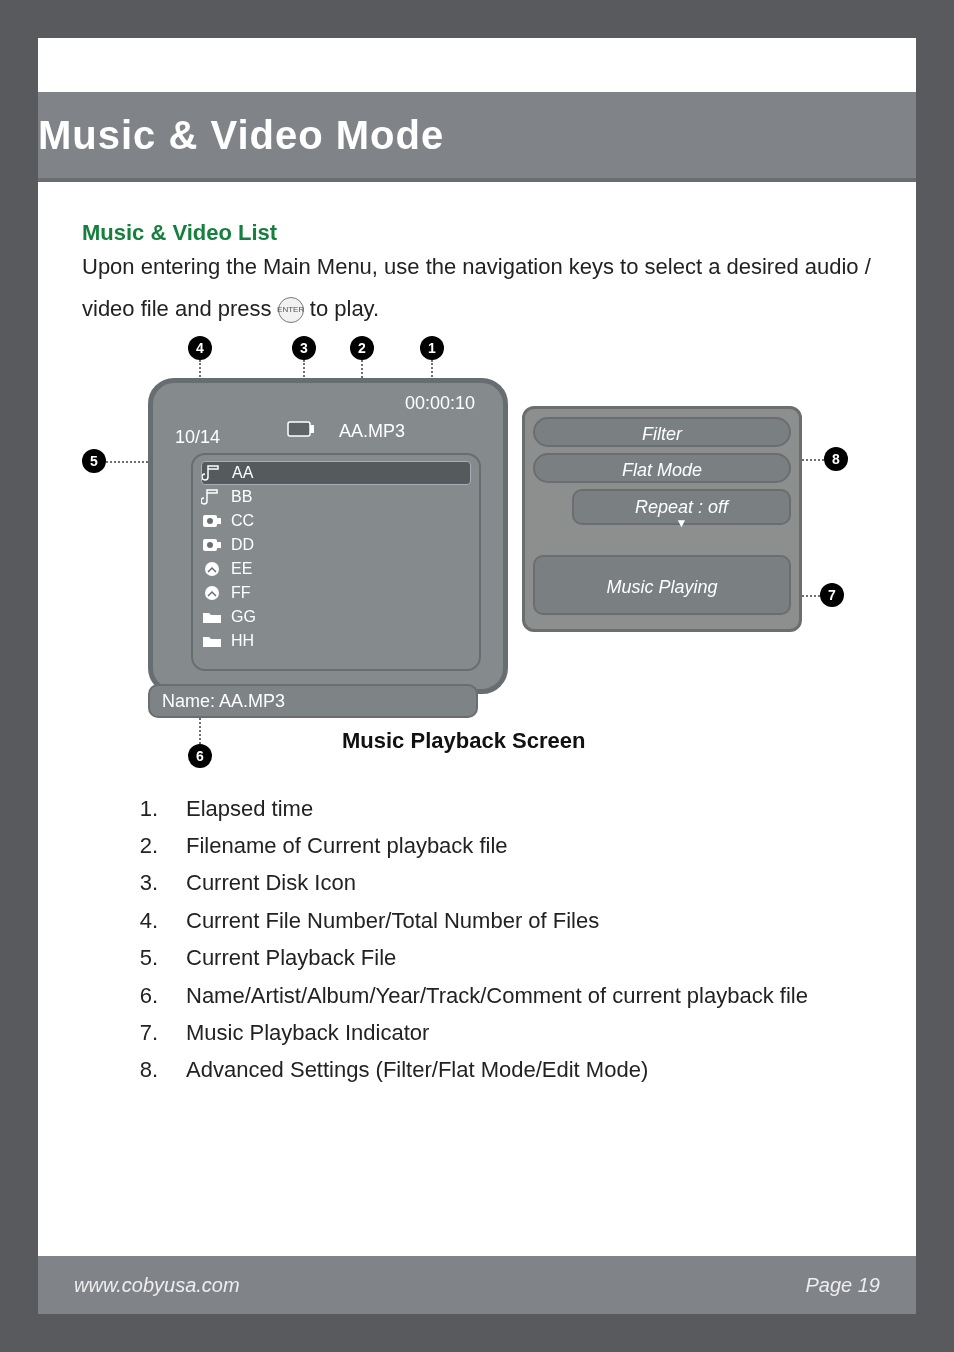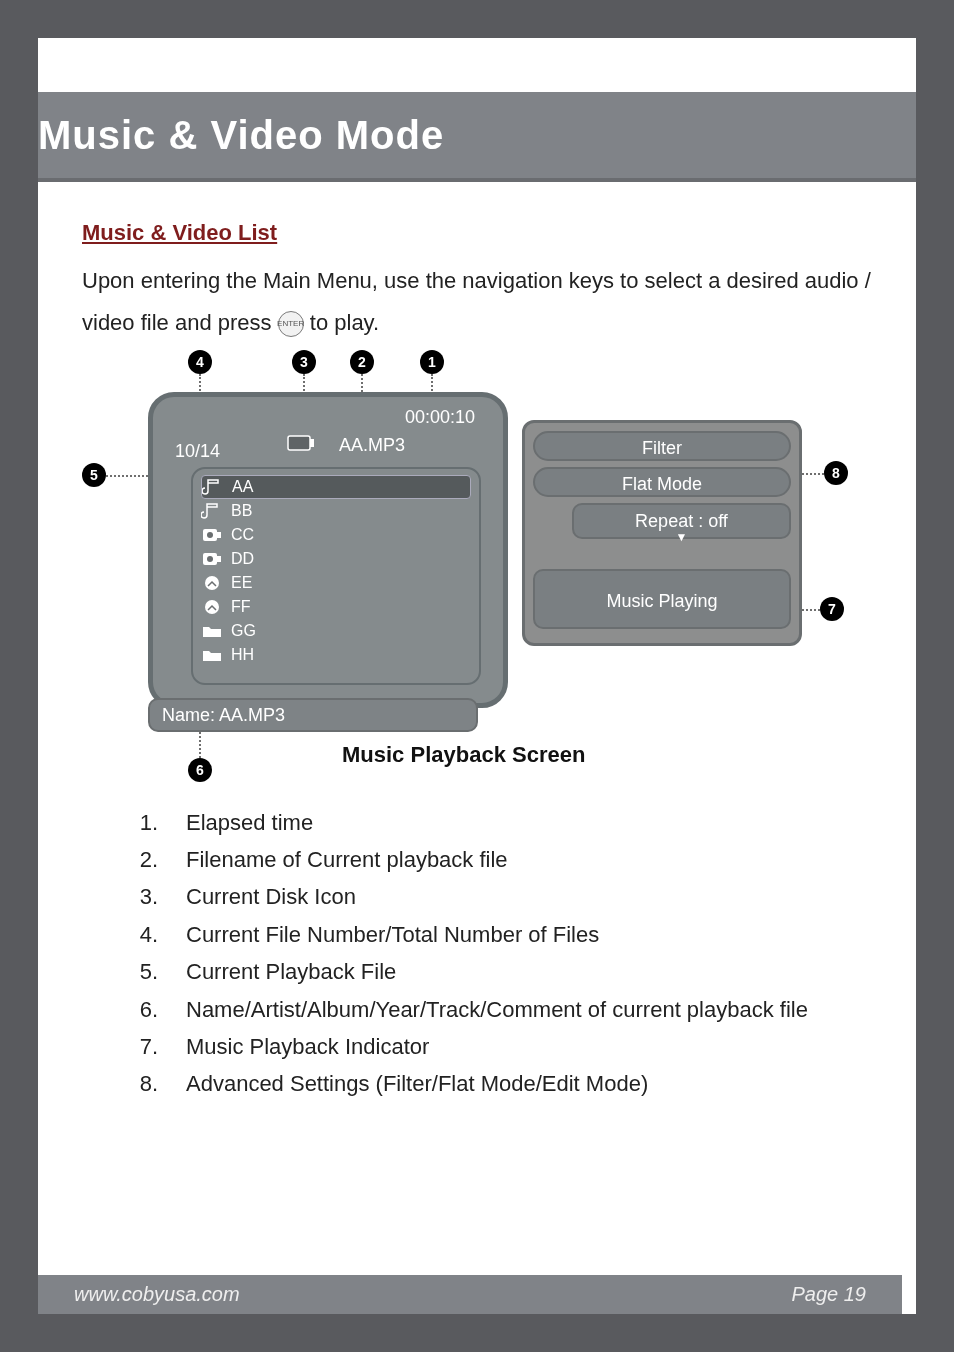--- a/index.html
+++ b/index.html
@@ -29,24 +29,22 @@
     letter-spacing: 1px;
   }
   .content {
     position: absolute;
     top: 182px;
     left: 44px;
     right: 44px;
   }
   .section-heading {
     font-weight: 700;
-    text-decoration: underline;
     font-size: 22px;
-    color: #7f1d1d;
-    margin-bottom: 14px;
+    color: #15803d;
   }
   .intro {
     font-size: 22px;
     color: #222;
     line-height: 1.9;
   }
   .enter-key {
     display: inline-flex;
     width: 26px; height: 26px;
     border: 1px solid #7a7a7a;
@@ -112,20 +110,21 @@
   
   .panel {
     position:absolute;
     left:440px;
     top:66px;
     width:280px;
     border:3px solid #6a6e70;
     border-radius:12px;
     background:#8d8e8e;
     padding:8px;
+    font-style:italic;
   }
   .pbtn {
     background:#7a7f82;
     color:#fff;
     text-align:center;
     font-size:18px;
     height:30px;
     line-height:30px;
     border:2px solid #6a6e70;
     border-radius:16px;
@@ -167,22 +166,22 @@
     display:flex;
     font-size:22px;
     color:#222;
     line-height:1.7;
     gap:28px;
   }
   .legend-row .num { width:28px; text-align:right;}
 
   .footer {
     position:absolute;
-    bottom:0; left:0; right:14px;
-    height:39px;
+    bottom:0; left:0; right:0;
+    height:58px;
     background:#808388;
     color:#eee;
     display:flex;
     align-items:center;
     justify-content:space-between;
     padding:12px 36px;
     font-style:italic;
     font-size:20px;
   }
 </style>

